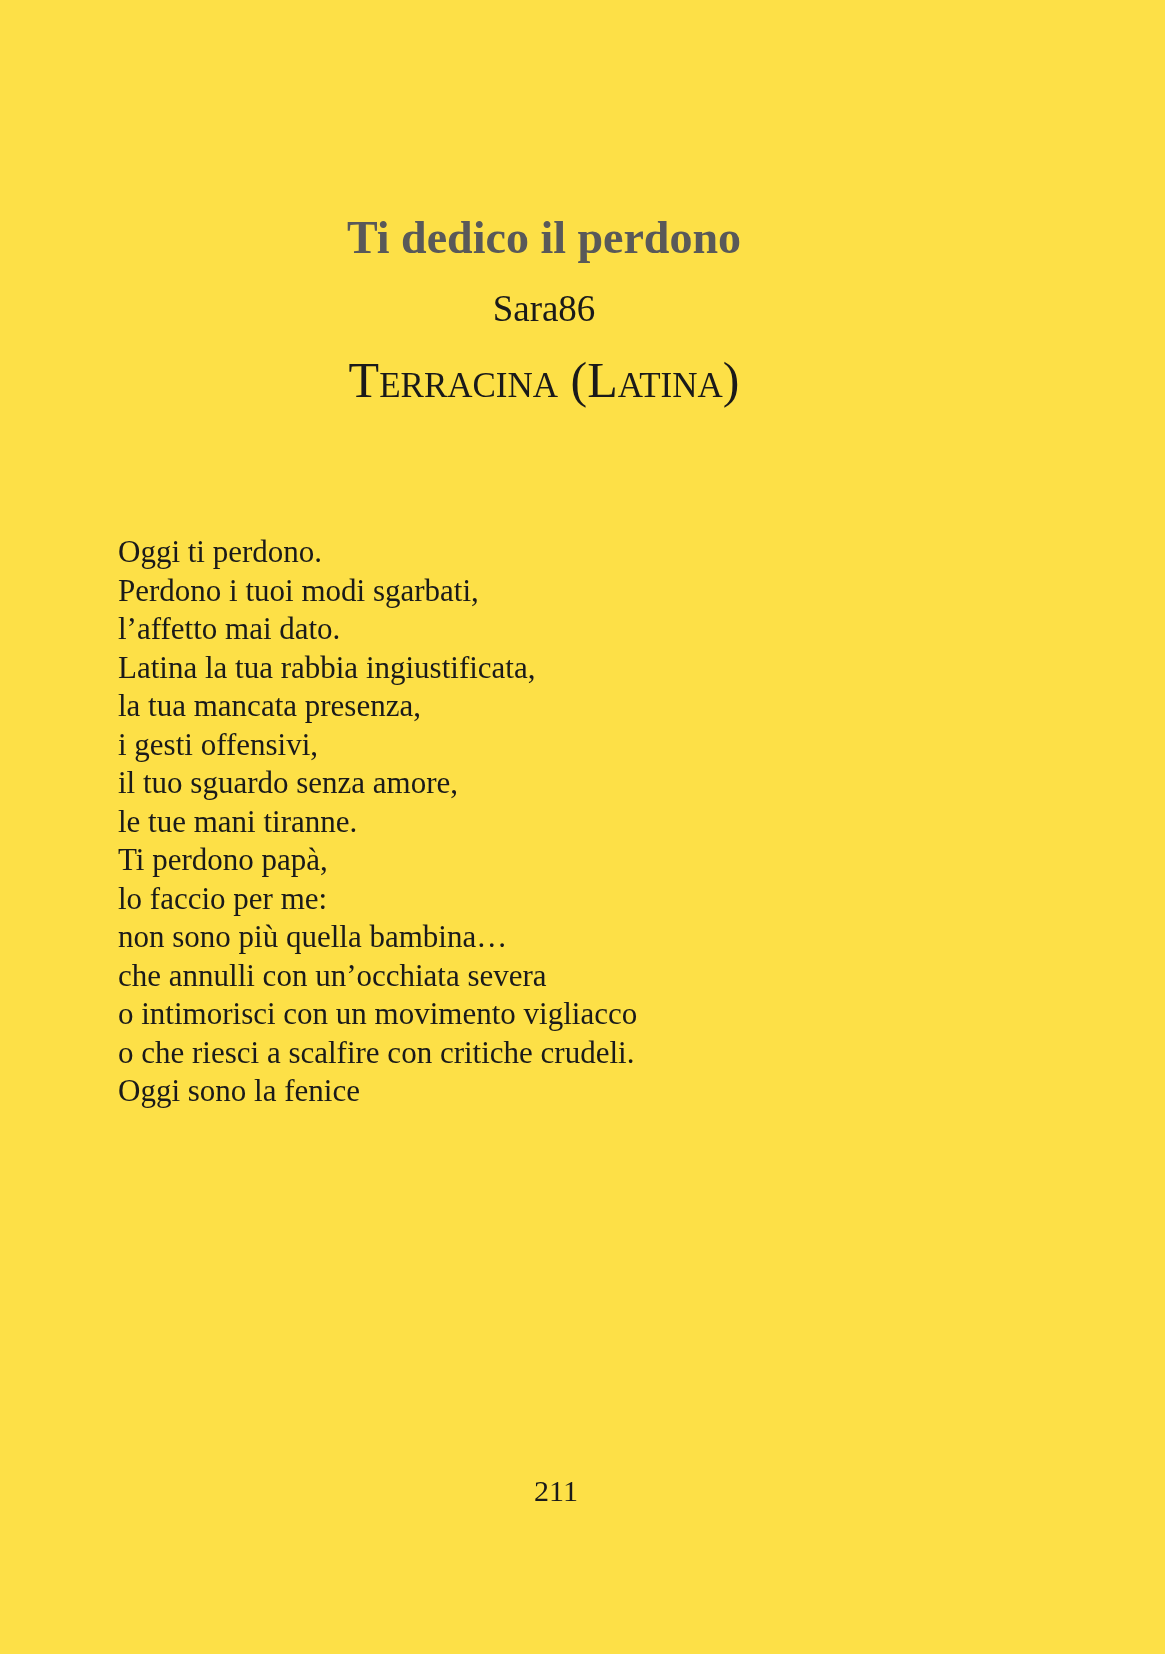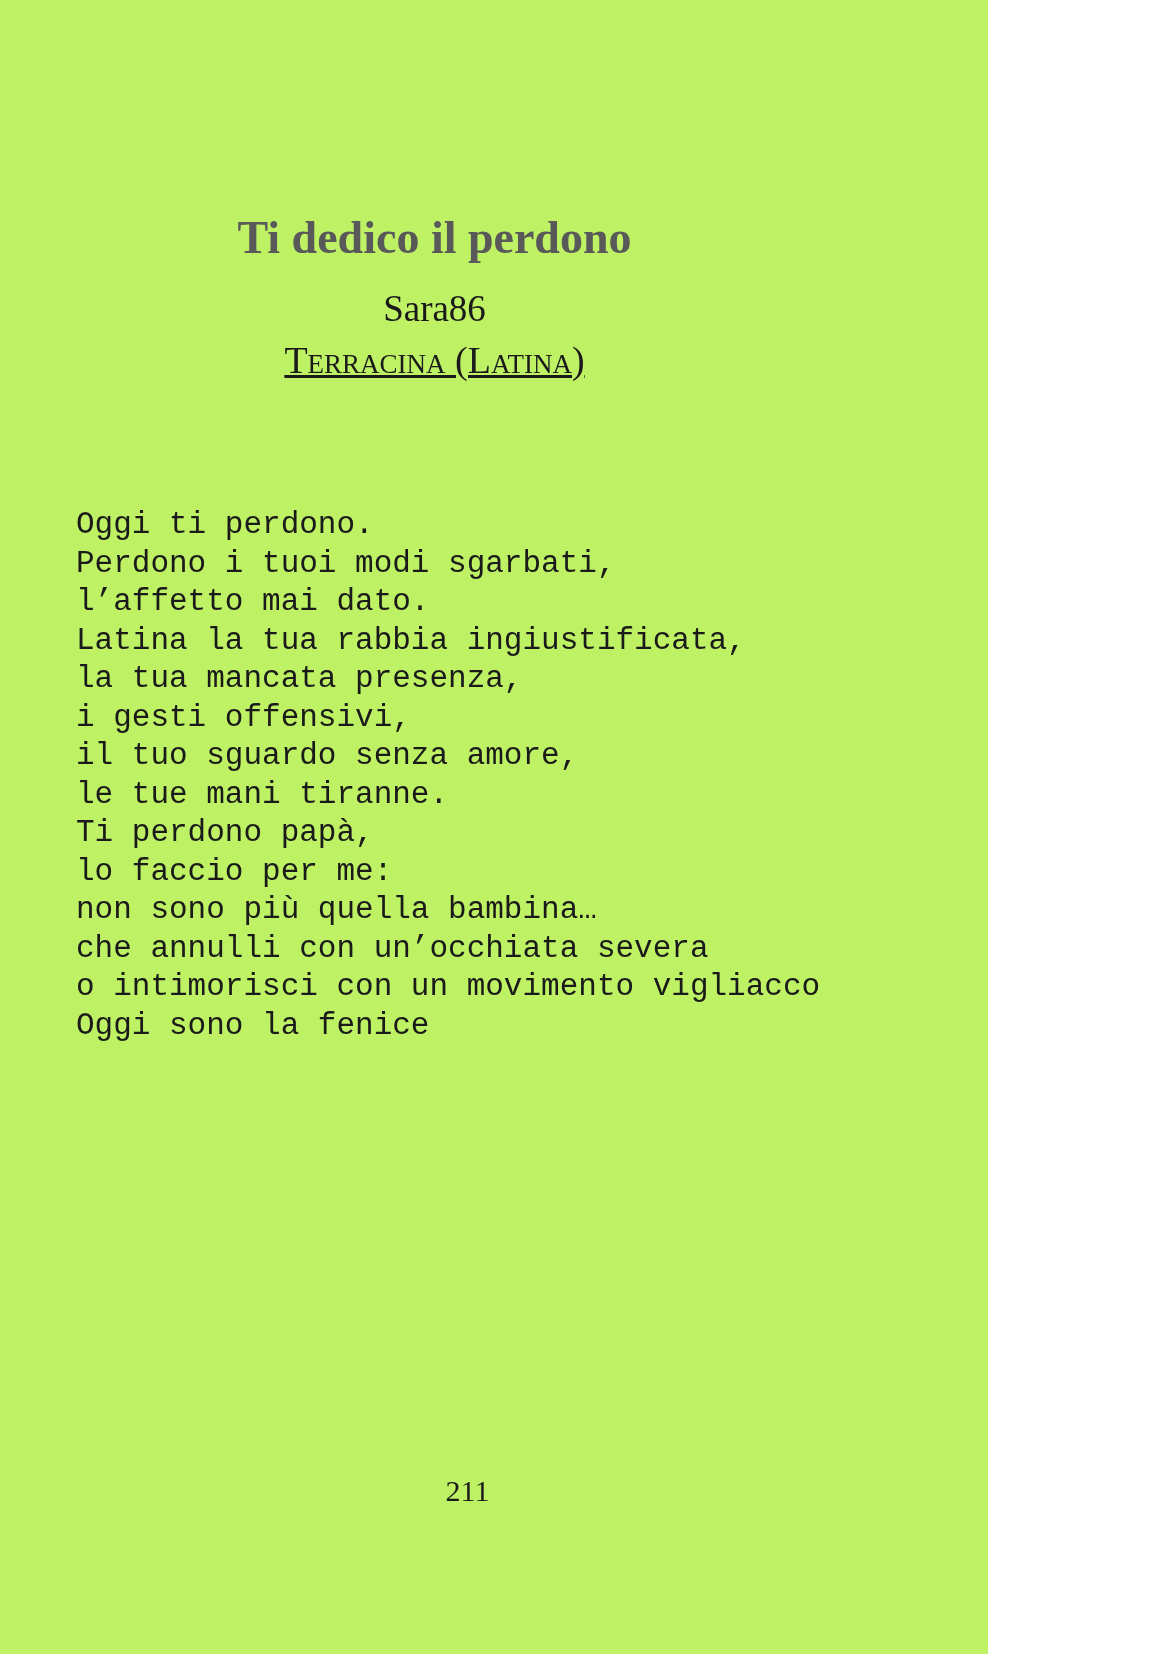--- a/index.html
+++ b/index.html
@@ -1,61 +1,59 @@
 <!DOCTYPE html>
 <html><head>
 <meta charset="utf-8">
 <style>
   * { margin: 0; padding: 0; box-sizing: border-box; }
   html, body { background: #ffffff; }
   .page {
     position: relative;
-    width: 988px;
+    width: 1165px;
     height: 1654px;
-    background: #bef264;
+    background: #fde047;
     font-family: "Liberation Serif", "DejaVu Serif", serif;
     color: #1a1a1a;
-    padding-left: 76px;
+    padding-left: 118px;
     padding-right: 195px;
     overflow: hidden;
   }
   .header-block {
     padding-top: 210px;
     text-align: center;
   }
   .poem-title {
     font-size: 46px;
     font-weight: bold;
     color: #595959;
     line-height: 1.2;
   }
   .poem-author {
     margin-top: 22px;
     font-size: 37px;
     color: #1a1a1a;
     line-height: 1.2;
   }
   .poem-location {
-    margin-top: 5px;
-    font-size: 38px;
+    margin-top: 17px;
+    font-size: 50px;
     font-variant: small-caps;
     color: #1a1a1a;
     line-height: 1.25;
-    text-decoration: underline;
   }
   .poem-body {
     margin-top: 122px;
     font-size: 31px;
     line-height: 38.5px;
     text-align: left;
     color: #1a1a1a;
   }
   .poem-line {
     white-space: pre;
-    font-family: Liberation Mono, monospace;
   }
   .page-number {
     position: absolute;
     left: 142px;
     right: 195px;
     top: 1474px;
     text-align: center;
     font-size: 30px;
     color: #1a1a1a;
   }
@@ -77,17 +75,18 @@
       <div class="poem-line">Latina la tua rabbia ingiustificata,</div>
       <div class="poem-line">la tua mancata presenza,</div>
       <div class="poem-line">i gesti offensivi,</div>
       <div class="poem-line">il tuo sguardo senza amore,</div>
       <div class="poem-line">le tue mani tiranne.</div>
       <div class="poem-line">Ti perdono papà,</div>
       <div class="poem-line">lo faccio per me:</div>
       <div class="poem-line">non sono più quella bambina…</div>
       <div class="poem-line">che annulli con un’occhiata severa</div>
       <div class="poem-line">o intimorisci con un movimento vigliacco</div>
+      <div class="poem-line">o che riesci a scalfire con critiche crudeli.</div>
       <div class="poem-line">Oggi sono la fenice</div>
     </div>
 
   <div class="page-number">211</div>
 </div>
 
 </body></html>

